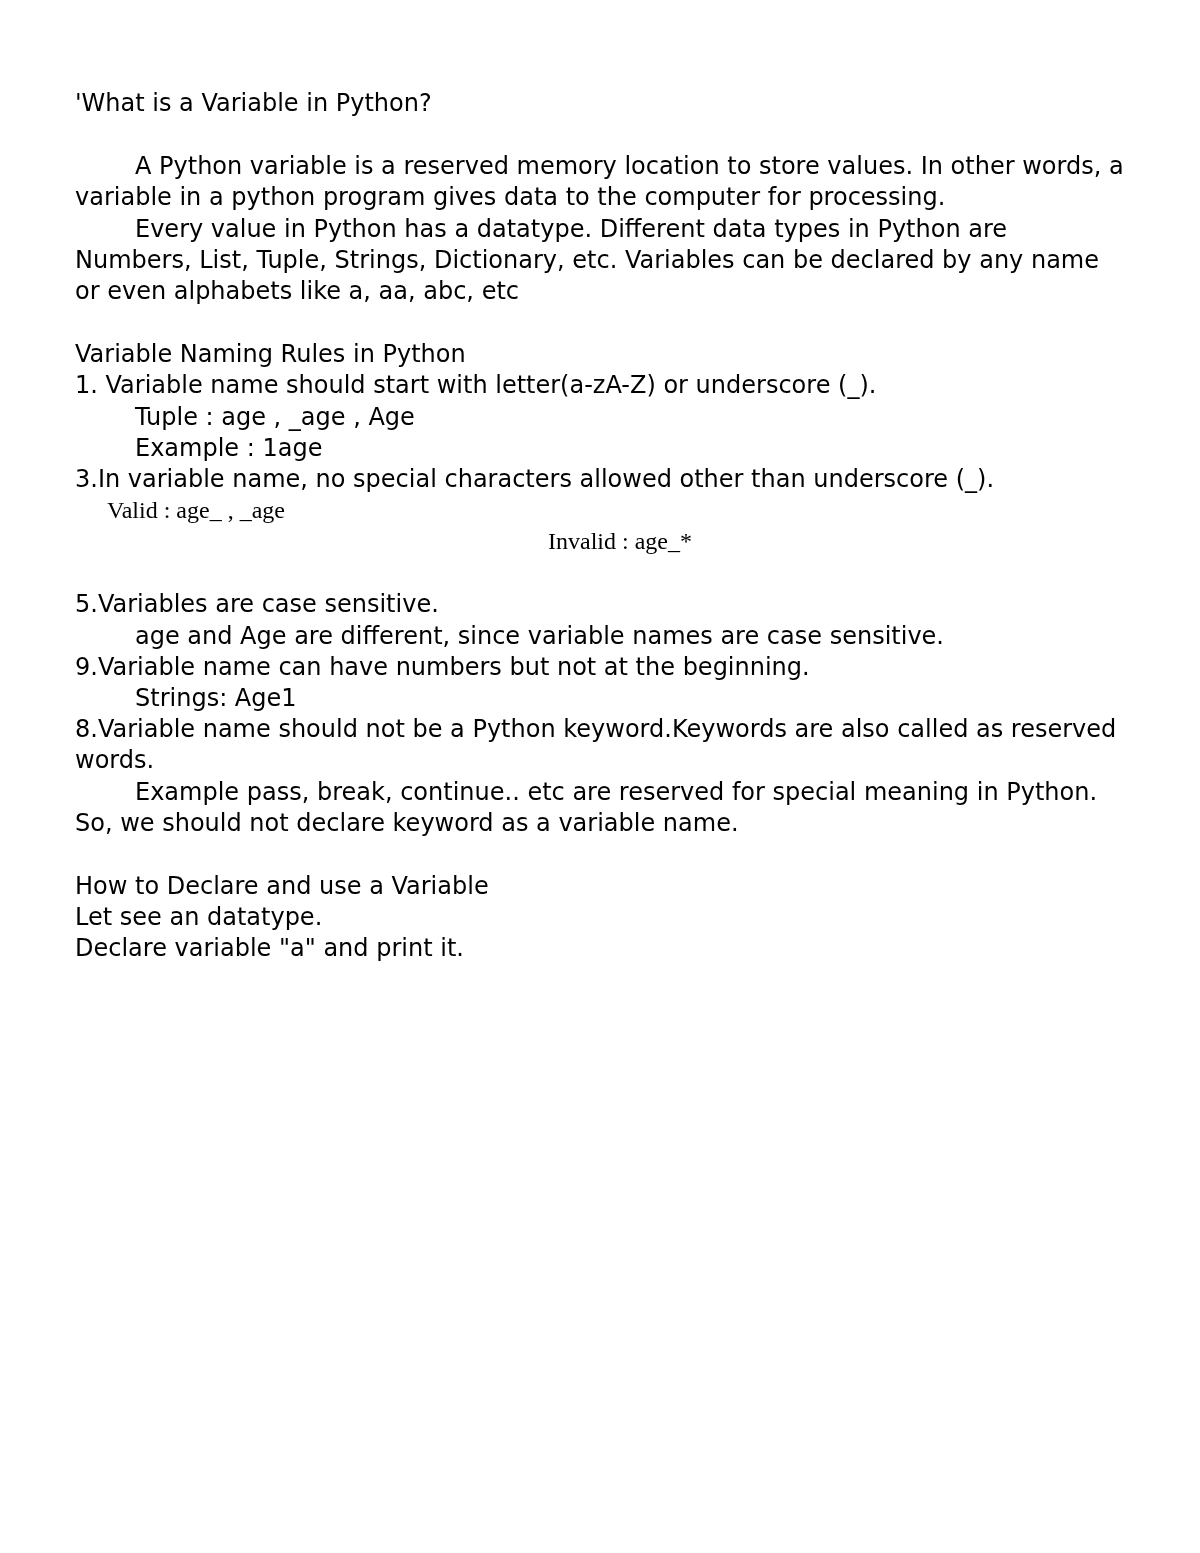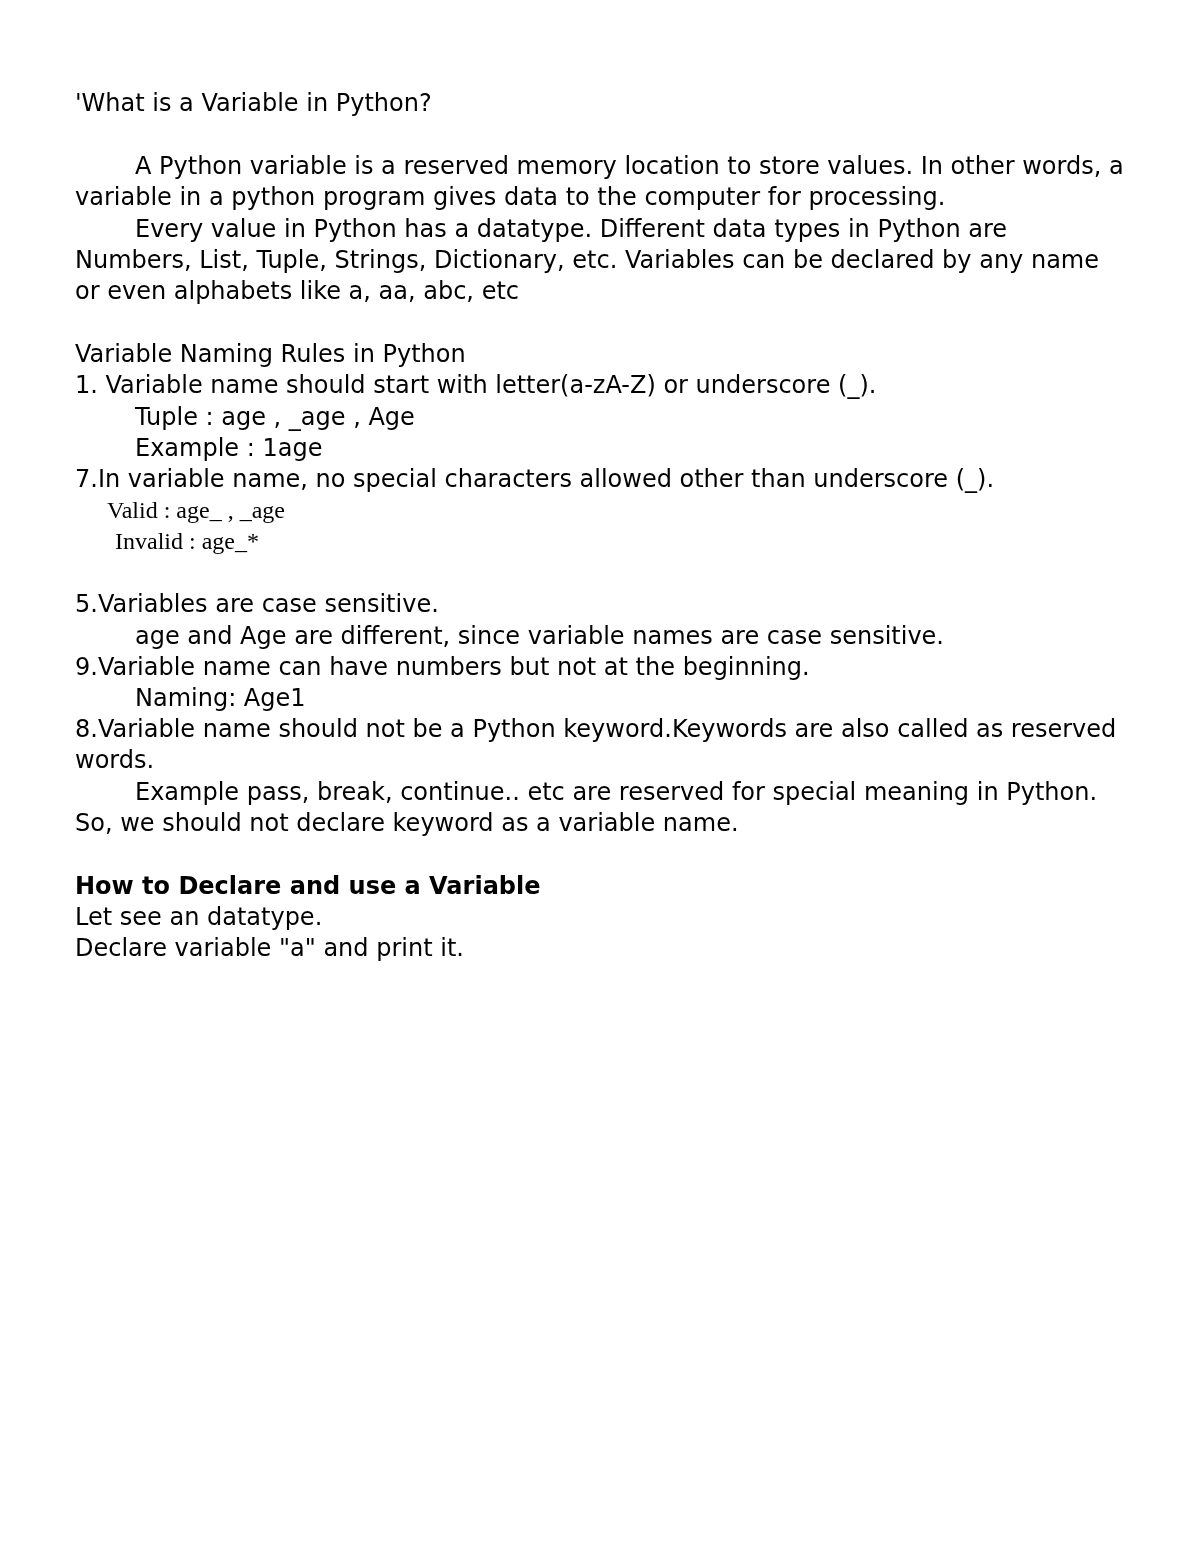--- a/index.html
+++ b/index.html
@@ -29,46 +29,46 @@
       margin-top: 32px;
     }
     .sub-indent {
       padding-left: 60px;
     }
     .sub-indent-small {
       padding-left: 32px;
       font-family: Liberation Serif, serif;
     }
     .bold-heading {
-      font-weight: bold;
+      font-weight: normal;
       margin-top: 32px;
     }
   </style>
 </head>
 <body>
 
 <div class="title">'What is a Variable in Python?</div>
 
 <div class="para para-indent">A Python variable is a reserved memory location to store values. In other words, a variable in a python program gives data to the computer for processing.</div>
 <div class="para para-indent">Every value in Python has a datatype. Different data types in Python are Numbers, List, Tuple, Strings, Dictionary, etc. Variables can be declared by any name or even alphabets like a, aa, abc, etc</div>
 
 <div class="para section-gap">Variable Naming Rules in Python</div>
 
 <div class="para">1. Variable name should start with letter(a-zA-Z) or underscore (_).</div>
 <div class="para sub-indent">Tuple : age , _age , Age</div>
 <div class="para sub-indent">Example : 1age</div>
 
-<div class="para">7.In variable name, no special characters allowed other than underscore (_).</div>
+<div class="para">3.In variable name, no special characters allowed other than underscore (_).</div>
 <div class="para sub-indent-small">Valid : age_ , _age</div>
-<div class="para sub-indent-small" style="padding-left:40px;">Invalid : age_*</div>
+<div class="para sub-indent-small" style="padding-left:40px;text-align:center;">Invalid : age_*</div>
 
 <div class="para section-gap">5.Variables are case sensitive.</div>
 <div class="para para-indent">age and Age are different, since variable names are case sensitive.</div>
 
 <div class="para">9.Variable name can have numbers but not at the beginning.</div>
-<div class="para sub-indent">Naming: Age1</div>
+<div class="para sub-indent">Strings: Age1</div>
 
 <div class="para">8.Variable name should not be a Python keyword.Keywords are also called as reserved words.</div>
 <div class="para para-indent">Example pass, break, continue.. etc are reserved for special meaning in Python. So, we should not declare keyword as a variable name.</div>
 
 <div class="bold-heading">How to Declare and use a Variable</div>
 <div class="para">Let see an datatype.</div>
 <div class="para">Declare variable "a" and print it.</div>
 
 </body></html>

